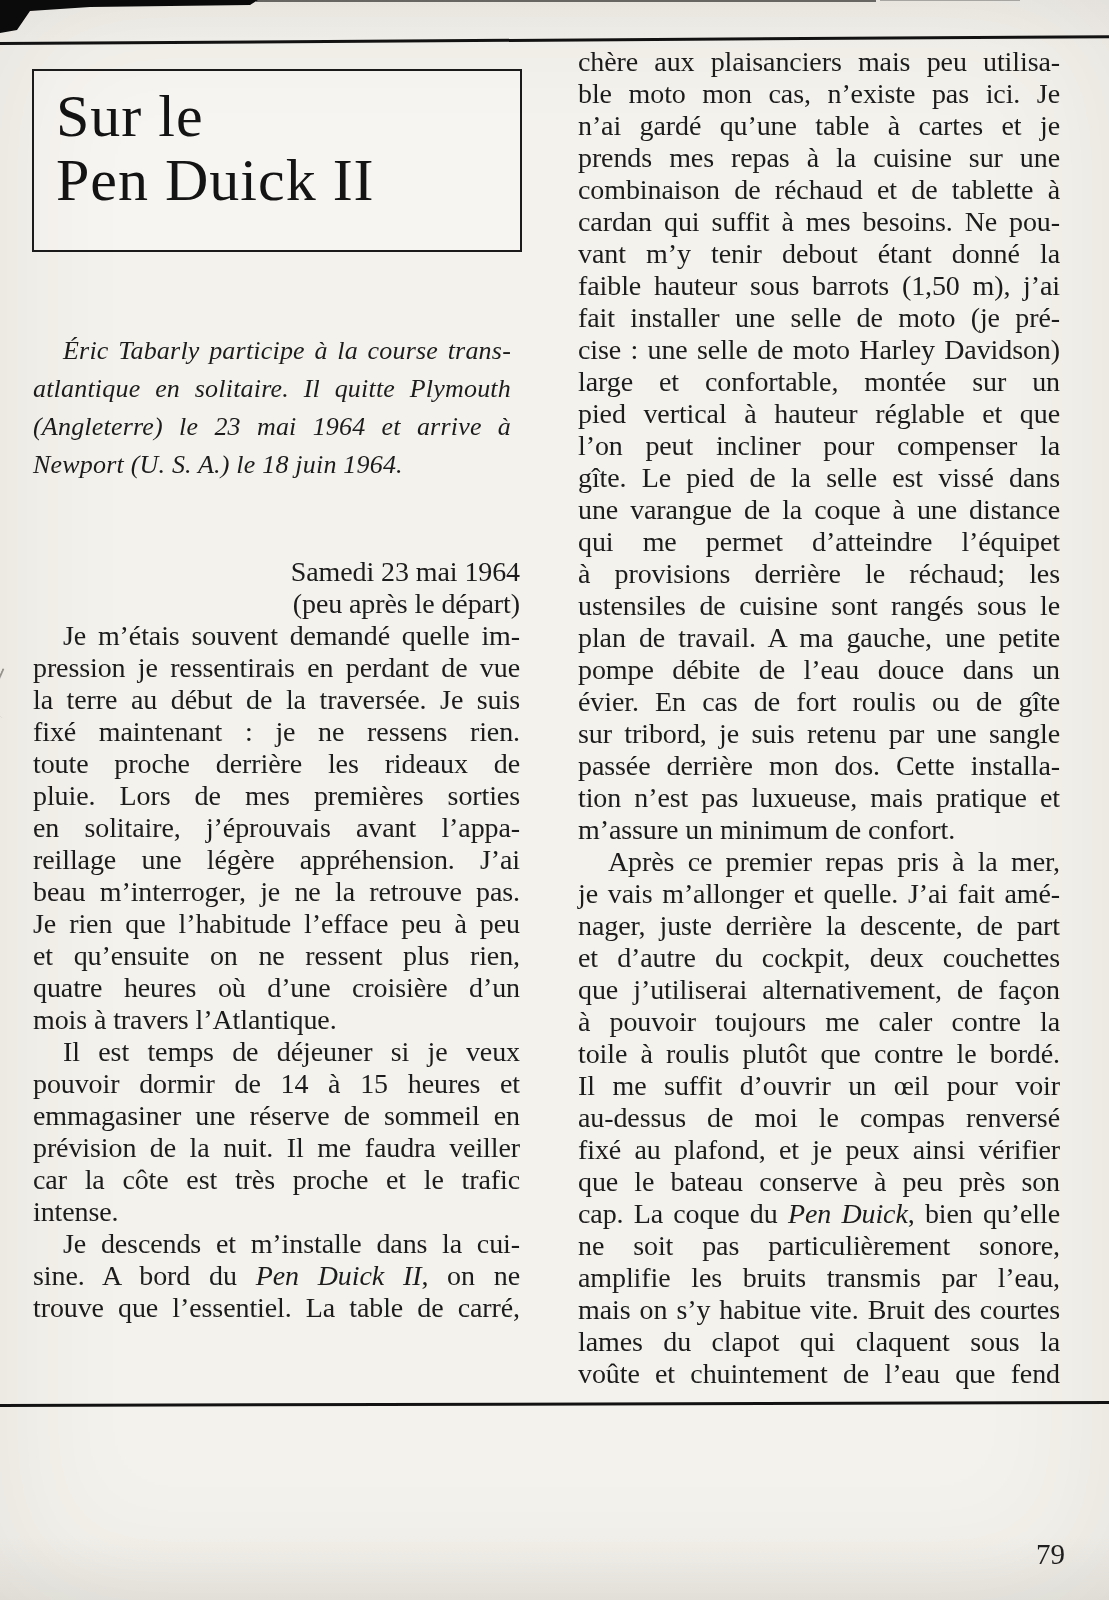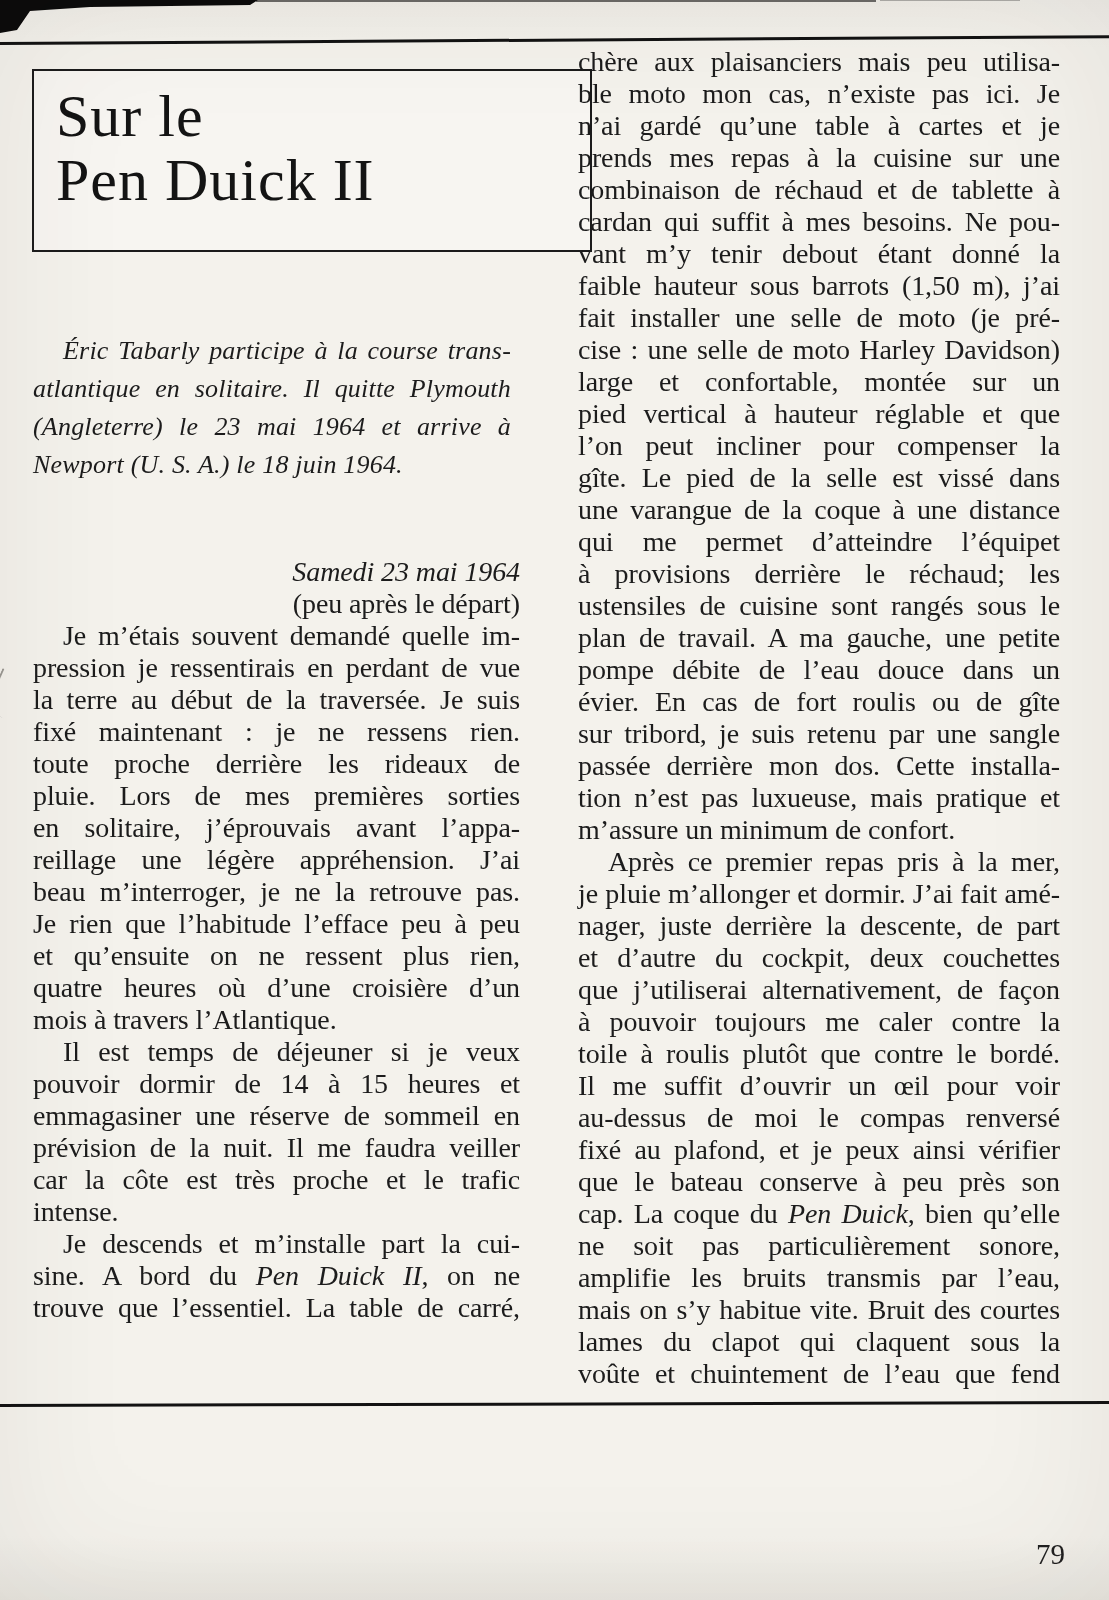--- a/index.html
+++ b/index.html
@@ -14,34 +14,34 @@
         clip-path:polygon(0 0,258px 0,250px 5px,90px 7px,30px 11px,17px 30px,0 33px);}
   .topfrag{position:absolute;left:256px;top:0;width:620px;height:2px;background:#111;opacity:.6;}
   .topfrag2{position:absolute;left:880px;top:0;width:140px;height:1px;background:#111;opacity:.3;}
   .rule{position:absolute;left:-3px;width:1118px;height:3px;background:#121212;transform-origin:left center;}
   .rule-top{top:42px;transform:rotate(-0.35deg);}
   .rule-bottom{top:1404px;transform:rotate(-0.15deg);}
   .leftmark{position:absolute;left:-8px;top:672px;width:28px;height:46px;
         border-left:2px solid rgba(45,42,38,.45);border-bottom-left-radius:70% 60%;
         transform:rotate(24deg);}
   
-  .title-box{position:absolute;left:32px;top:69px;width:560px;height:183px;
+  .title-box{position:absolute;left:32px;top:69px;width:490px;height:183px;
         border:2px solid #1b1b1b;box-sizing:border-box;background:rgba(255,255,255,.25);}
   .title{padding:13px 0 0 22px;font-size:60px;line-height:64px;letter-spacing:1px;color:#141414;}
   
   .intro{position:absolute;left:33px;top:332px;width:478px;
         font-style:italic;font-size:26px;line-height:38px;letter-spacing:.2px;}
   
   .col{position:absolute;font-size:28px;line-height:32px;letter-spacing:-0.1px;}
   .col.left{left:33px;top:556px;width:487px;}
   .col.right{left:578px;top:46px;width:482px;}
   .ln{text-align:justify;text-align-last:justify;}
   .ln.end{text-align-last:left;}
   .ln.rt{text-align:right;text-align-last:right;}
-  .ln.it{font-style:italic;}
+  .ln.it{}
   .ln.ind{padding-left:30px;box-sizing:border-box;}
   .pageno{position:absolute;left:1036px;top:1538px;font-size:29px;color:#1f1f1f;}
 </style>
 </head>
 <body>
 
 <div class="page">
 
   <div class="wedge"></div>
   <div class="topfrag"></div>
@@ -78,21 +78,21 @@
       <div class="ln">Je rien que l’habitude l’efface peu à peu</div>
       <div class="ln">et qu’ensuite on ne ressent plus rien,</div>
       <div class="ln">quatre heures où d’une croisière d’un</div>
       <div class="ln end">mois à travers l’Atlantique.</div>
       <div class="ln ind">Il est temps de déjeuner si je veux</div>
       <div class="ln">pouvoir dormir de 14 à 15 heures et</div>
       <div class="ln">emmagasiner une réserve de sommeil en</div>
       <div class="ln">prévision de la nuit. Il me faudra veiller</div>
       <div class="ln">car la côte est très proche et le trafic</div>
       <div class="ln end">intense.</div>
-      <div class="ln ind">Je descends et m’installe part la cui-</div>
+      <div class="ln ind">Je descends et m’installe dans la cui-</div>
       <div class="ln">sine. A bord du <i>Pen Duick II</i>, on ne</div>
       <div class="ln">trouve que l’essentiel. La table de carré,</div>
     </div>
 
   <div class="col right">
       <div class="ln">chère aux plaisanciers mais peu utilisa-</div>
       <div class="ln">ble moto mon cas, n’existe pas ici. Je</div>
       <div class="ln">n’ai gardé qu’une table à cartes et je</div>
       <div class="ln">prends mes repas à la cuisine sur une</div>
       <div class="ln">combinaison de réchaud et de tablette à</div>
@@ -110,21 +110,21 @@
       <div class="ln">à provisions derrière le réchaud; les</div>
       <div class="ln">ustensiles de cuisine sont rangés sous le</div>
       <div class="ln">plan de travail. A ma gauche, une petite</div>
       <div class="ln">pompe débite de l’eau douce dans un</div>
       <div class="ln">évier. En cas de fort roulis ou de gîte</div>
       <div class="ln">sur tribord, je suis retenu par une sangle</div>
       <div class="ln">passée derrière mon dos. Cette installa-</div>
       <div class="ln">tion n’est pas luxueuse, mais pratique et</div>
       <div class="ln end">m’assure un minimum de confort.</div>
       <div class="ln ind">Après ce premier repas pris à la mer,</div>
-      <div class="ln">je pluie m’allonger et dormir. J’ai fait amé-</div>
+      <div class="ln">je vais m’allonger et quelle. J’ai fait amé-</div>
       <div class="ln">nager, juste derrière la descente, de part</div>
       <div class="ln">et d’autre du cockpit, deux couchettes</div>
       <div class="ln">que j’utiliserai alternativement, de façon</div>
       <div class="ln">à pouvoir toujours me caler contre la</div>
       <div class="ln">toile à roulis plutôt que contre le bordé.</div>
       <div class="ln">Il me suffit d’ouvrir un œil pour voir</div>
       <div class="ln">au-dessus de moi le compas renversé</div>
       <div class="ln">fixé au plafond, et je peux ainsi vérifier</div>
       <div class="ln">que le bateau conserve à peu près son</div>
       <div class="ln">cap. La coque du <i>Pen Duick</i>, bien qu’elle</div>

